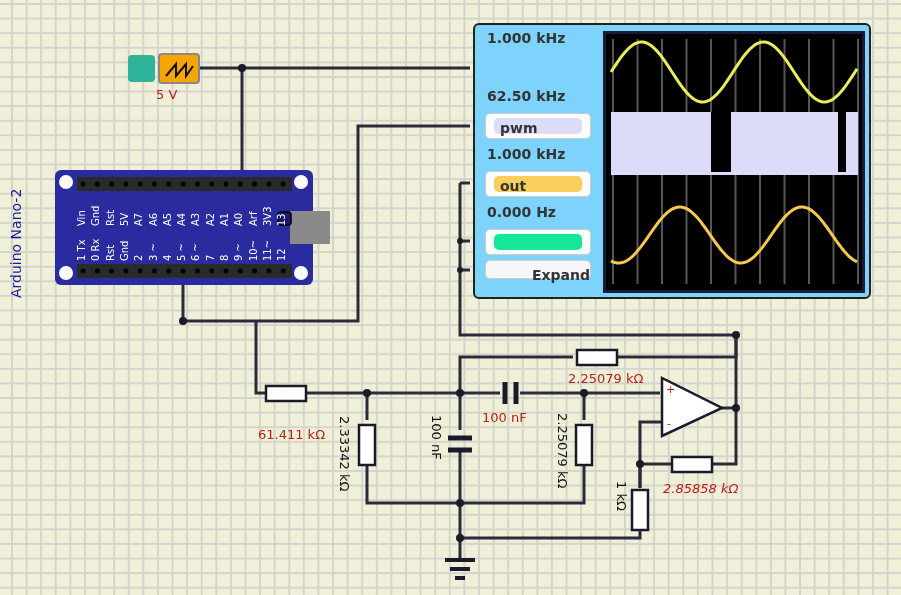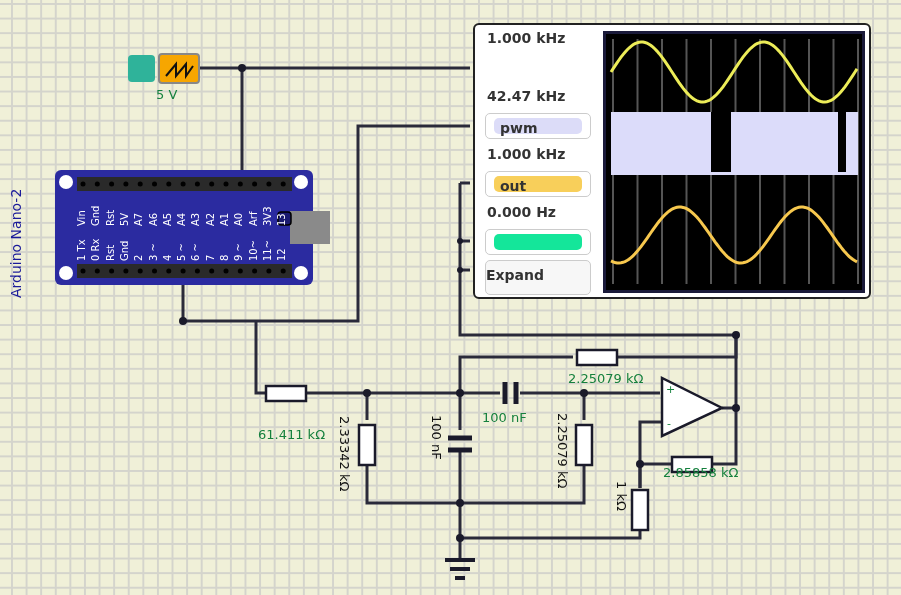--- a/index.html
+++ b/index.html
@@ -2,29 +2,29 @@
 <html><head>
 <meta charset="utf-8">
 <style>
   html,body{margin:0;padding:0;}
   body{width:901px;height:595px;overflow:hidden;position:relative;
     background-color:#f0f0d8;
     background-image:linear-gradient(to right,#d4d4cc 1.5px,transparent 1.5px),linear-gradient(to bottom,#d4d4cc 1.5px,transparent 1.5px);
     background-size:14.6px 14.6px;background-position:11px 3px;
     font-family:"DejaVu Sans",sans-serif;}
   #canvas{position:absolute;left:0;top:0;}
-  .lbl{position:absolute;font-size:13px;color:#15803d;white-space:nowrap;}
+  .lbl{position:absolute;font-size:13px;color:#b91c1c;white-space:nowrap;}
   .vlbl{position:absolute;font-size:13px;color:#111;white-space:nowrap;transform-origin:left top;transform:rotate(90deg);}
   .nano-title{position:absolute;left:8px;top:298px;transform-origin:left top;transform:rotate(-90deg);font-size:14px;color:#1a1a9a;white-space:nowrap;}
-  #scope{position:absolute;left:473px;top:23px;width:398px;height:276px;background:#ffffff;border:2px solid #222;border-radius:6px;box-sizing:border-box;}
+  #scope{position:absolute;left:473px;top:23px;width:398px;height:276px;background:#7dd3fc;border:2px solid #222;border-radius:6px;box-sizing:border-box;}
   .chan-freq{position:absolute;left:12px;font-size:14px;font-weight:bold;color:#333;}
   .chan-btn{position:absolute;left:10px;width:106px;height:26px;border:1.5px solid #ccc;border-radius:5px;background:#fff;box-sizing:border-box;overflow:hidden;}
   .chan-pill{position:absolute;left:8px;right:8px;top:4px;height:16px;border-radius:5px;}
   .chan-name{position:absolute;left:14px;top:6px;font-size:14px;font-weight:bold;color:#333;}
-  .expand{position:absolute;left:10px;top:235px;width:106px;height:35px;border:1.5px solid #ccc;border-radius:5px;background:#f7f7f7;box-sizing:border-box;font-size:14px;font-weight:bold;color:#333;text-align:left;line-height:29px;}
+  .expand{position:absolute;left:10px;top:235px;width:106px;height:19px;border:1.5px solid #ccc;border-radius:5px;background:#f7f7f7;box-sizing:border-box;font-size:14px;font-weight:bold;color:#333;text-align:right;line-height:29px;}
   #screen{position:absolute;left:128px;top:6px;width:262px;height:262px;background:#000;border:3px solid #1a1a3a;box-sizing:border-box;}
 </style>
 </head>
 <body>
 
 <svg id="canvas" width="901" height="595">
   <g stroke="#2a2a3a" stroke-width="3" fill="none">
 
     <path d="M200 68 H470"></path>
     <path d="M242 68 V185"></path>
@@ -168,28 +168,28 @@
     <div style="position: absolute; font-size: 10px; color: rgb(255, 255, 255); white-space: nowrap; transform-origin: left top; transform: rotate(-90deg); left: 276.2px; top: 261px;">12</div>
   </div>
 
 <div class="lbl" style="left:156px;top:87px;">5 V</div>
 <div class="lbl" style="left:258px;top:427px;">61.411 kΩ</div>
 <div class="vlbl" style="left:352px;top:416px;">2.33342 kΩ</div>
 <div class="vlbl" style="left:444px;top:415px;">100 nF</div>
 <div class="lbl" style="left:482px;top:410px;">100 nF</div>
 <div class="vlbl" style="left:570px;top:413px;">2.25079 kΩ</div>
 <div class="lbl" style="left:568px;top:371px;">2.25079 kΩ</div>
-<div class="lbl" style="left:663px;top:465px;">2.85858 kΩ</div>
+<div class="lbl" style="left:663px;top:481px;font-style:italic;">2.85858 kΩ</div>
 <div class="vlbl" style="left:629px;top:481px;">1 kΩ</div>
 <div class="lbl" style="left:666px;top:383px;font-size:11px;">+</div>
 <div class="lbl" style="left:667px;top:417px;font-size:11px;">-</div>
 
 <div id="scope">
   <div class="chan-freq" style="top:5px;">1.000 kHz</div>
-  <div class="chan-freq" style="top:63px;">42.47 kHz</div>
+  <div class="chan-freq" style="top:63px;">62.50 kHz</div>
   <div class="chan-btn" style="top:88px;text-decoration:underline;">
       <div class="chan-pill" id="pill1" style="background: rgb(220, 220, 248);"></div>
       <span class="chan-name">pwm</span>
     </div>
   <div class="chan-freq" style="top:121px;">1.000 kHz</div>
   <div class="chan-btn" style="top:146px;">
       <div class="chan-pill" id="pill2" style="background: rgb(248, 207, 90);"></div>
       <span class="chan-name">out</span>
     </div>
   <div class="chan-freq" style="top:179px;">0.000 Hz</div>

